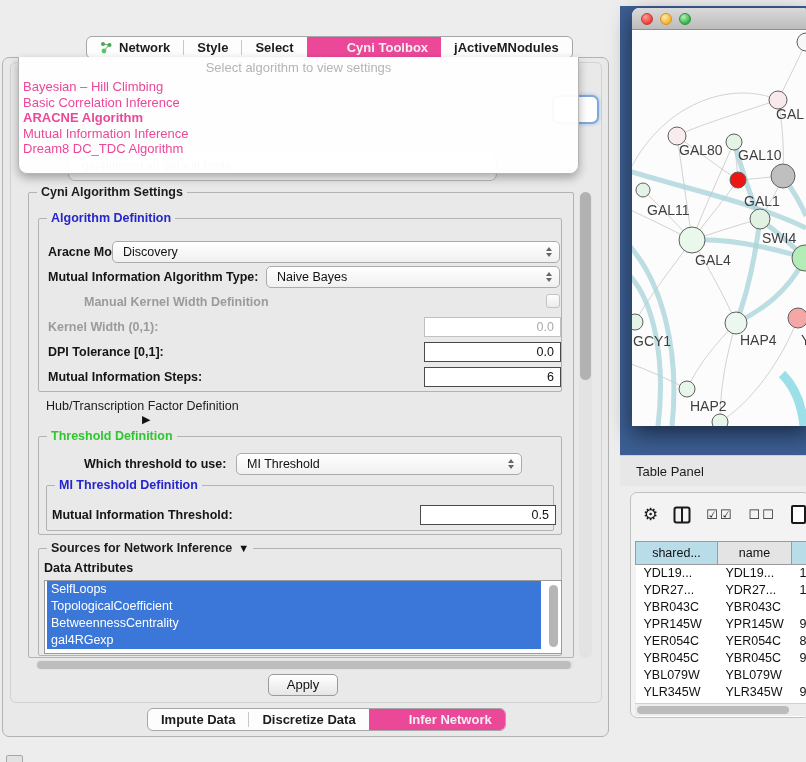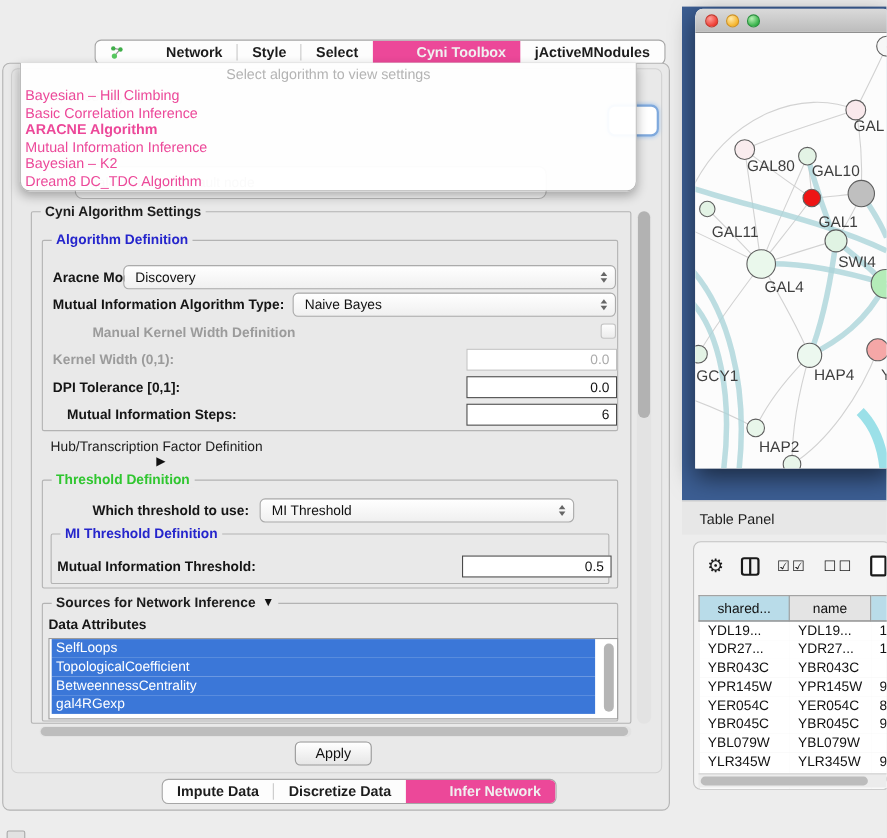--- a/index.html
+++ b/index.html
@@ -26,21 +26,21 @@
     position:absolute; left:578px; top:6px; width:11px; height:11px;
     border:2px solid #2b2b2b; border-radius:2px; background:transparent;
   }
   #cp-close { position:absolute; left:596px; top:3px; font-size:13px; font-weight:bold; color:#111; }
 
   .tabbar {
     position:absolute; display:flex; align-items:stretch;
     background:#fdfdfd; border:1px solid #a6a6a6; border-radius:6px;
     height:23px; overflow:hidden; font-size:13px; font-weight:bold;
   }
-  .tab { display:flex; align-items:center; padding:0 13px; color:#1c1c1c; white-space:nowrap;gap:32px; }
+  .tab { display:flex; align-items:center; padding:0 13px; color:#1c1c1c; white-space:nowrap; }
   .tab.selected { background:#ec4899; color:#f0f0f0;padding-left:40px; }
   .tabsep { width:1px; background:#c9c9c9; margin:3px 0; }
   #top-tabs { left:86px; top:36px; }
   #bottom-tabs { left:147px; top:708px; }
   .net-icon { width:13px; height:13px; margin-right:6px; }
 
   #cp-outer {
     position:absolute; left:2px; top:57px; width:607px; height:680px;
     border:1px solid #b2b2b2; border-radius:7px; background:#e9e9e9;
   }
@@ -232,21 +232,20 @@
   <div id="bg-focus-combo" class="abs"></div>
   <div id="bg-node-combo" class="abs">gal4filtered.sif default node</div>
 
   <div id="dropdown">
     <div id="dd-placeholder">Select algorithm to view settings</div>
     <div id="dd-list">
         <div class="dd-item">Bayesian – Hill Climbing</div>
         <div class="dd-item">Basic Correlation Inference</div>
         <div class="dd-item b">ARACNE Algorithm</div>
         <div class="dd-item">Mutual Information Inference</div>
-        <div class="dd-item">Bayesian – K2</div>
         <div class="dd-item">Dream8 DC_TDC Algorithm</div>
       </div>
   </div>
 
   <div class="group" style="left:28px; top:192px; width:546px; height:466px;">
     <span class="group-label lbl-black">Cyni Algorithm Settings</span>
   </div>
 
   <div class="group" style="left:38px; top:218px; width:524px; height:174px;">
     <span class="group-label lbl-blue">Algorithm Definition</span>
@@ -272,21 +271,21 @@
 
   <span class="field-label disabled" style="left:48px; top:295px;margin-left:36px;">Manual Kernel Width Definition</span>
   <span class="checkbox" style="left:546px; top:294px;"></span>
 
   <span class="field-label disabled" style="left:48px; top:320px;">Kernel Width (0,1):</span>
   <div class="tfield disabled" style="left:424px; top:317px; width:137px;">0.0</div>
 
   <span class="field-label" style="left:48px; top:345px;">DPI Tolerance [0,1]:</span>
   <div class="tfield" style="left:424px; top:342px; width:137px;">0.0</div>
 
-  <span class="field-label" style="left:48px; top:370px;margin-left:13px;">Mutual Information Steps:</span>
+  <span class="field-label" style="left:48px; top:370px;">Mutual Information Steps:</span>
   <div class="tfield" style="left:424px; top:367px; width:137px;">6</div>
 
   <div id="hub-row">
     <span>Hub/Transcription Factor Definition</span>
     <span class="arrow-glyph">▶</span>
   </div>
 
   <div class="group" style="left:38px; top:436px; width:524px; height:99px;">
     <span class="group-label lbl-green">Threshold Definition</span>
   </div>

